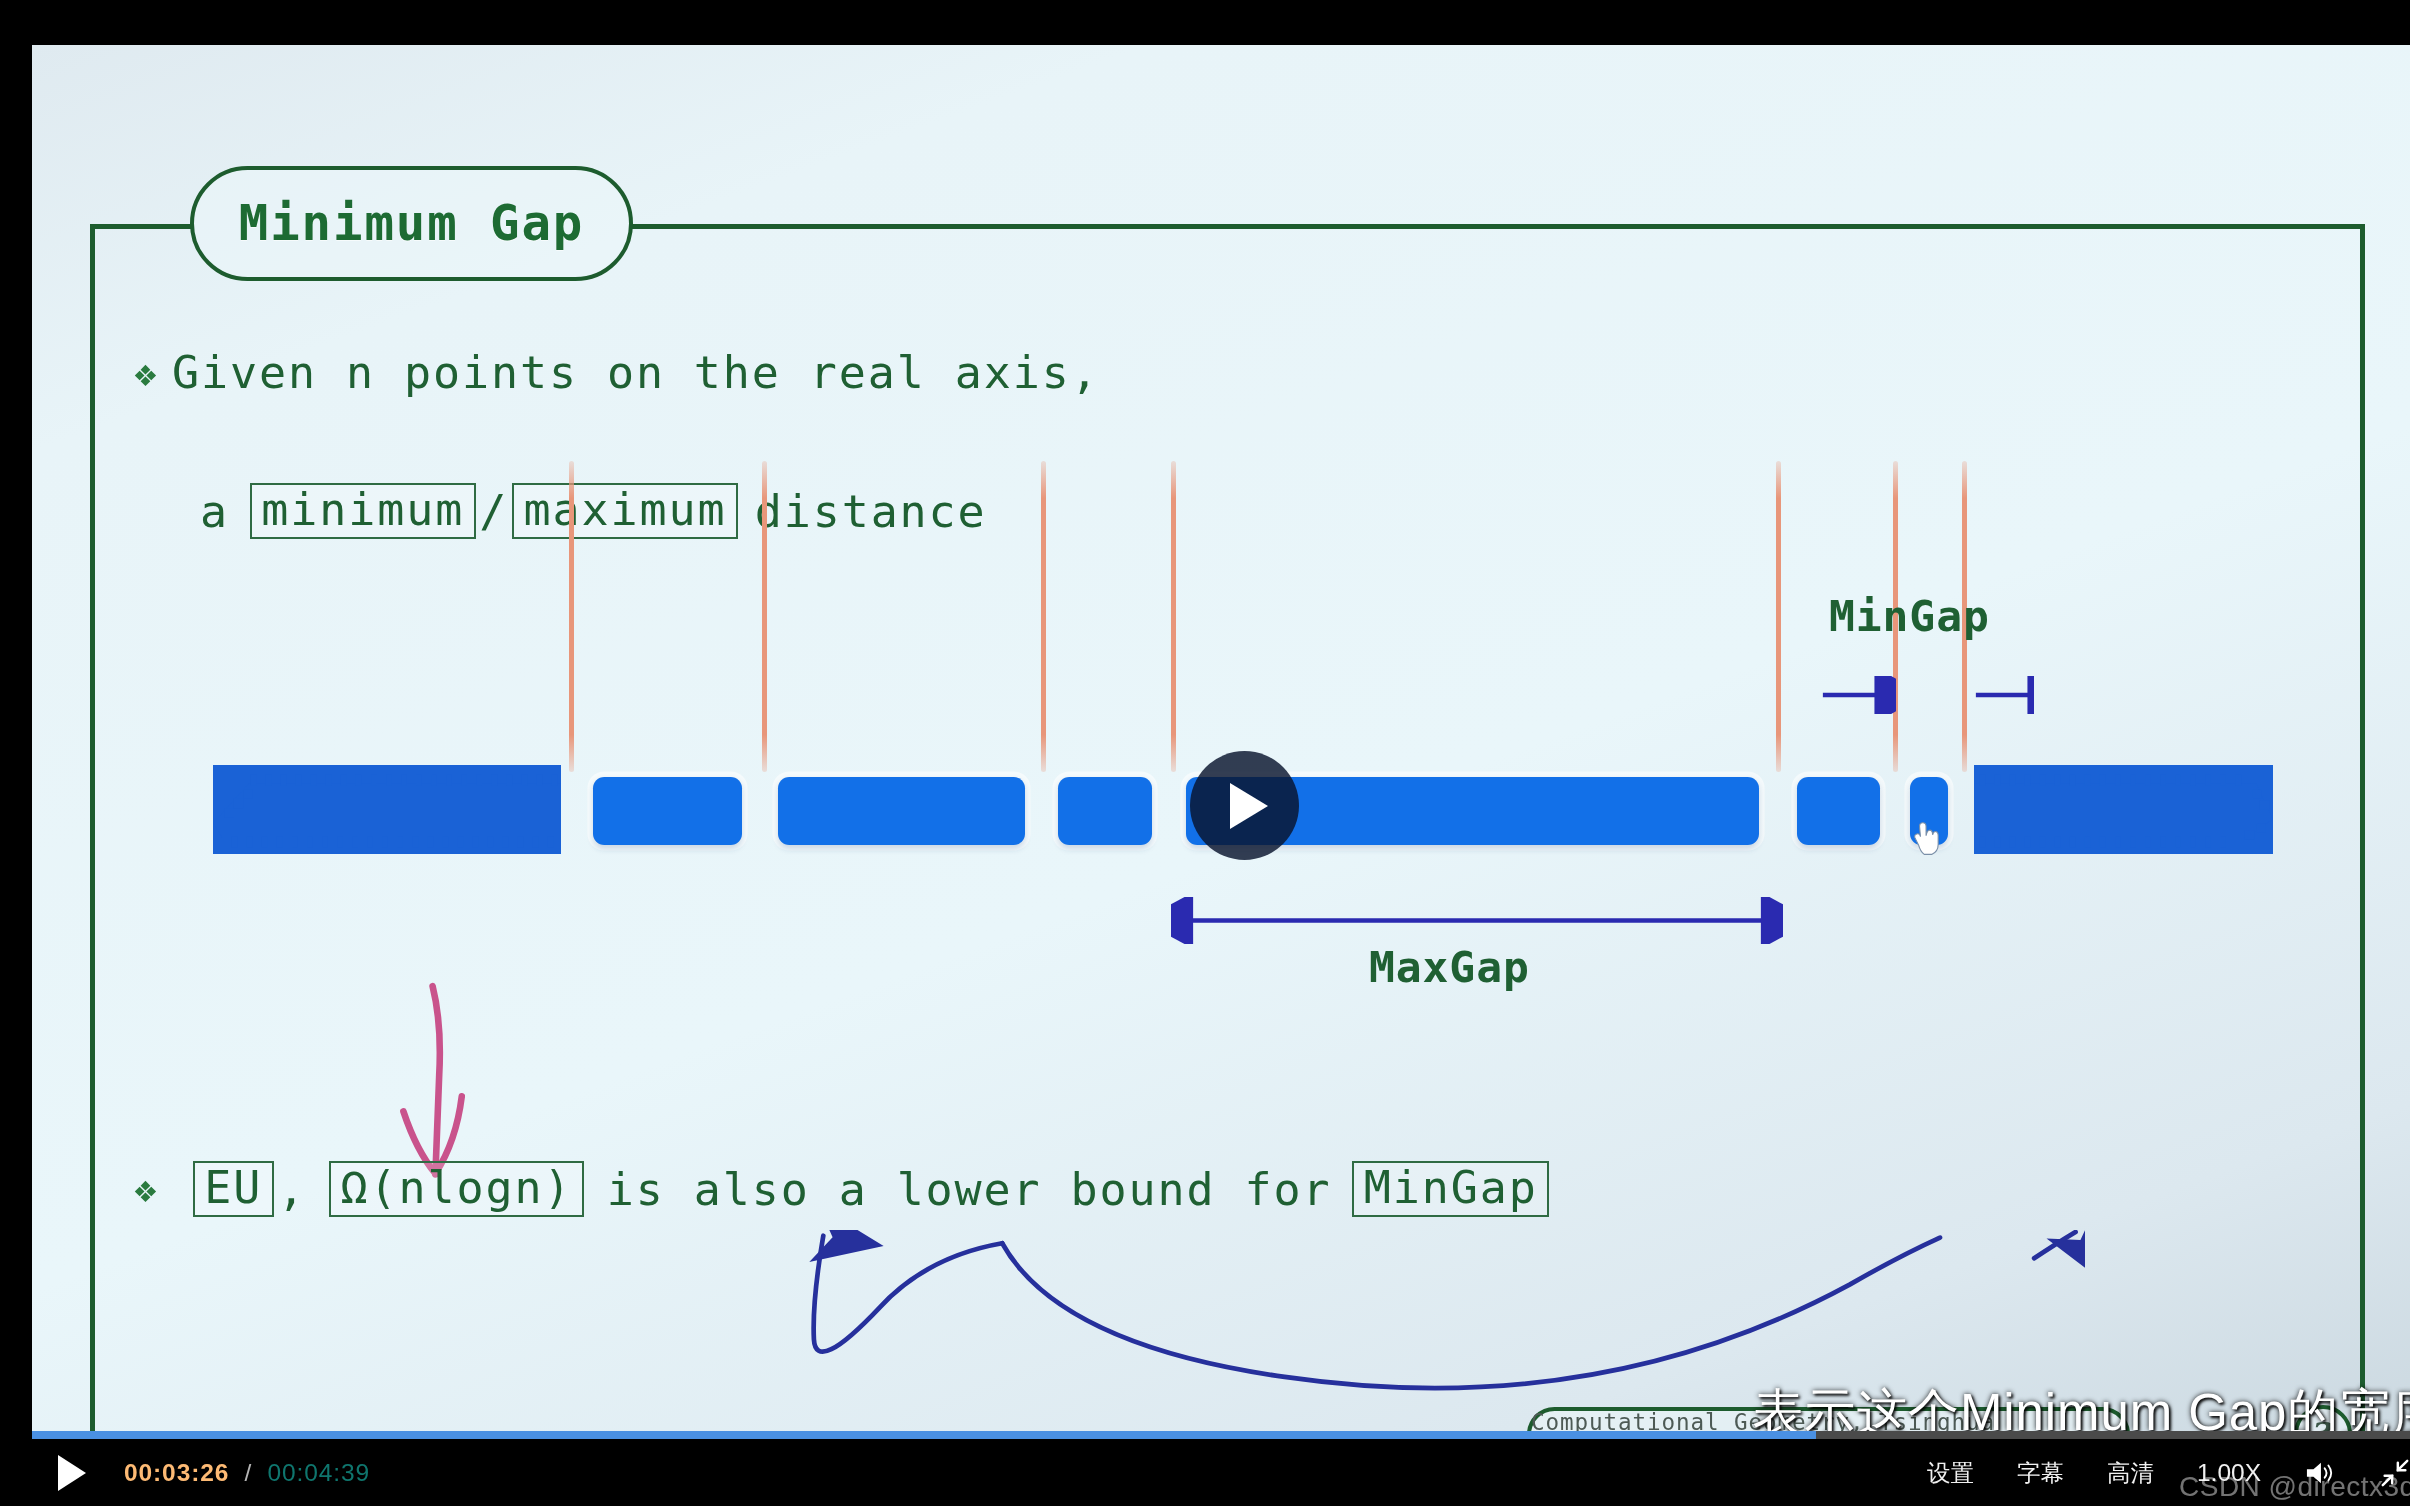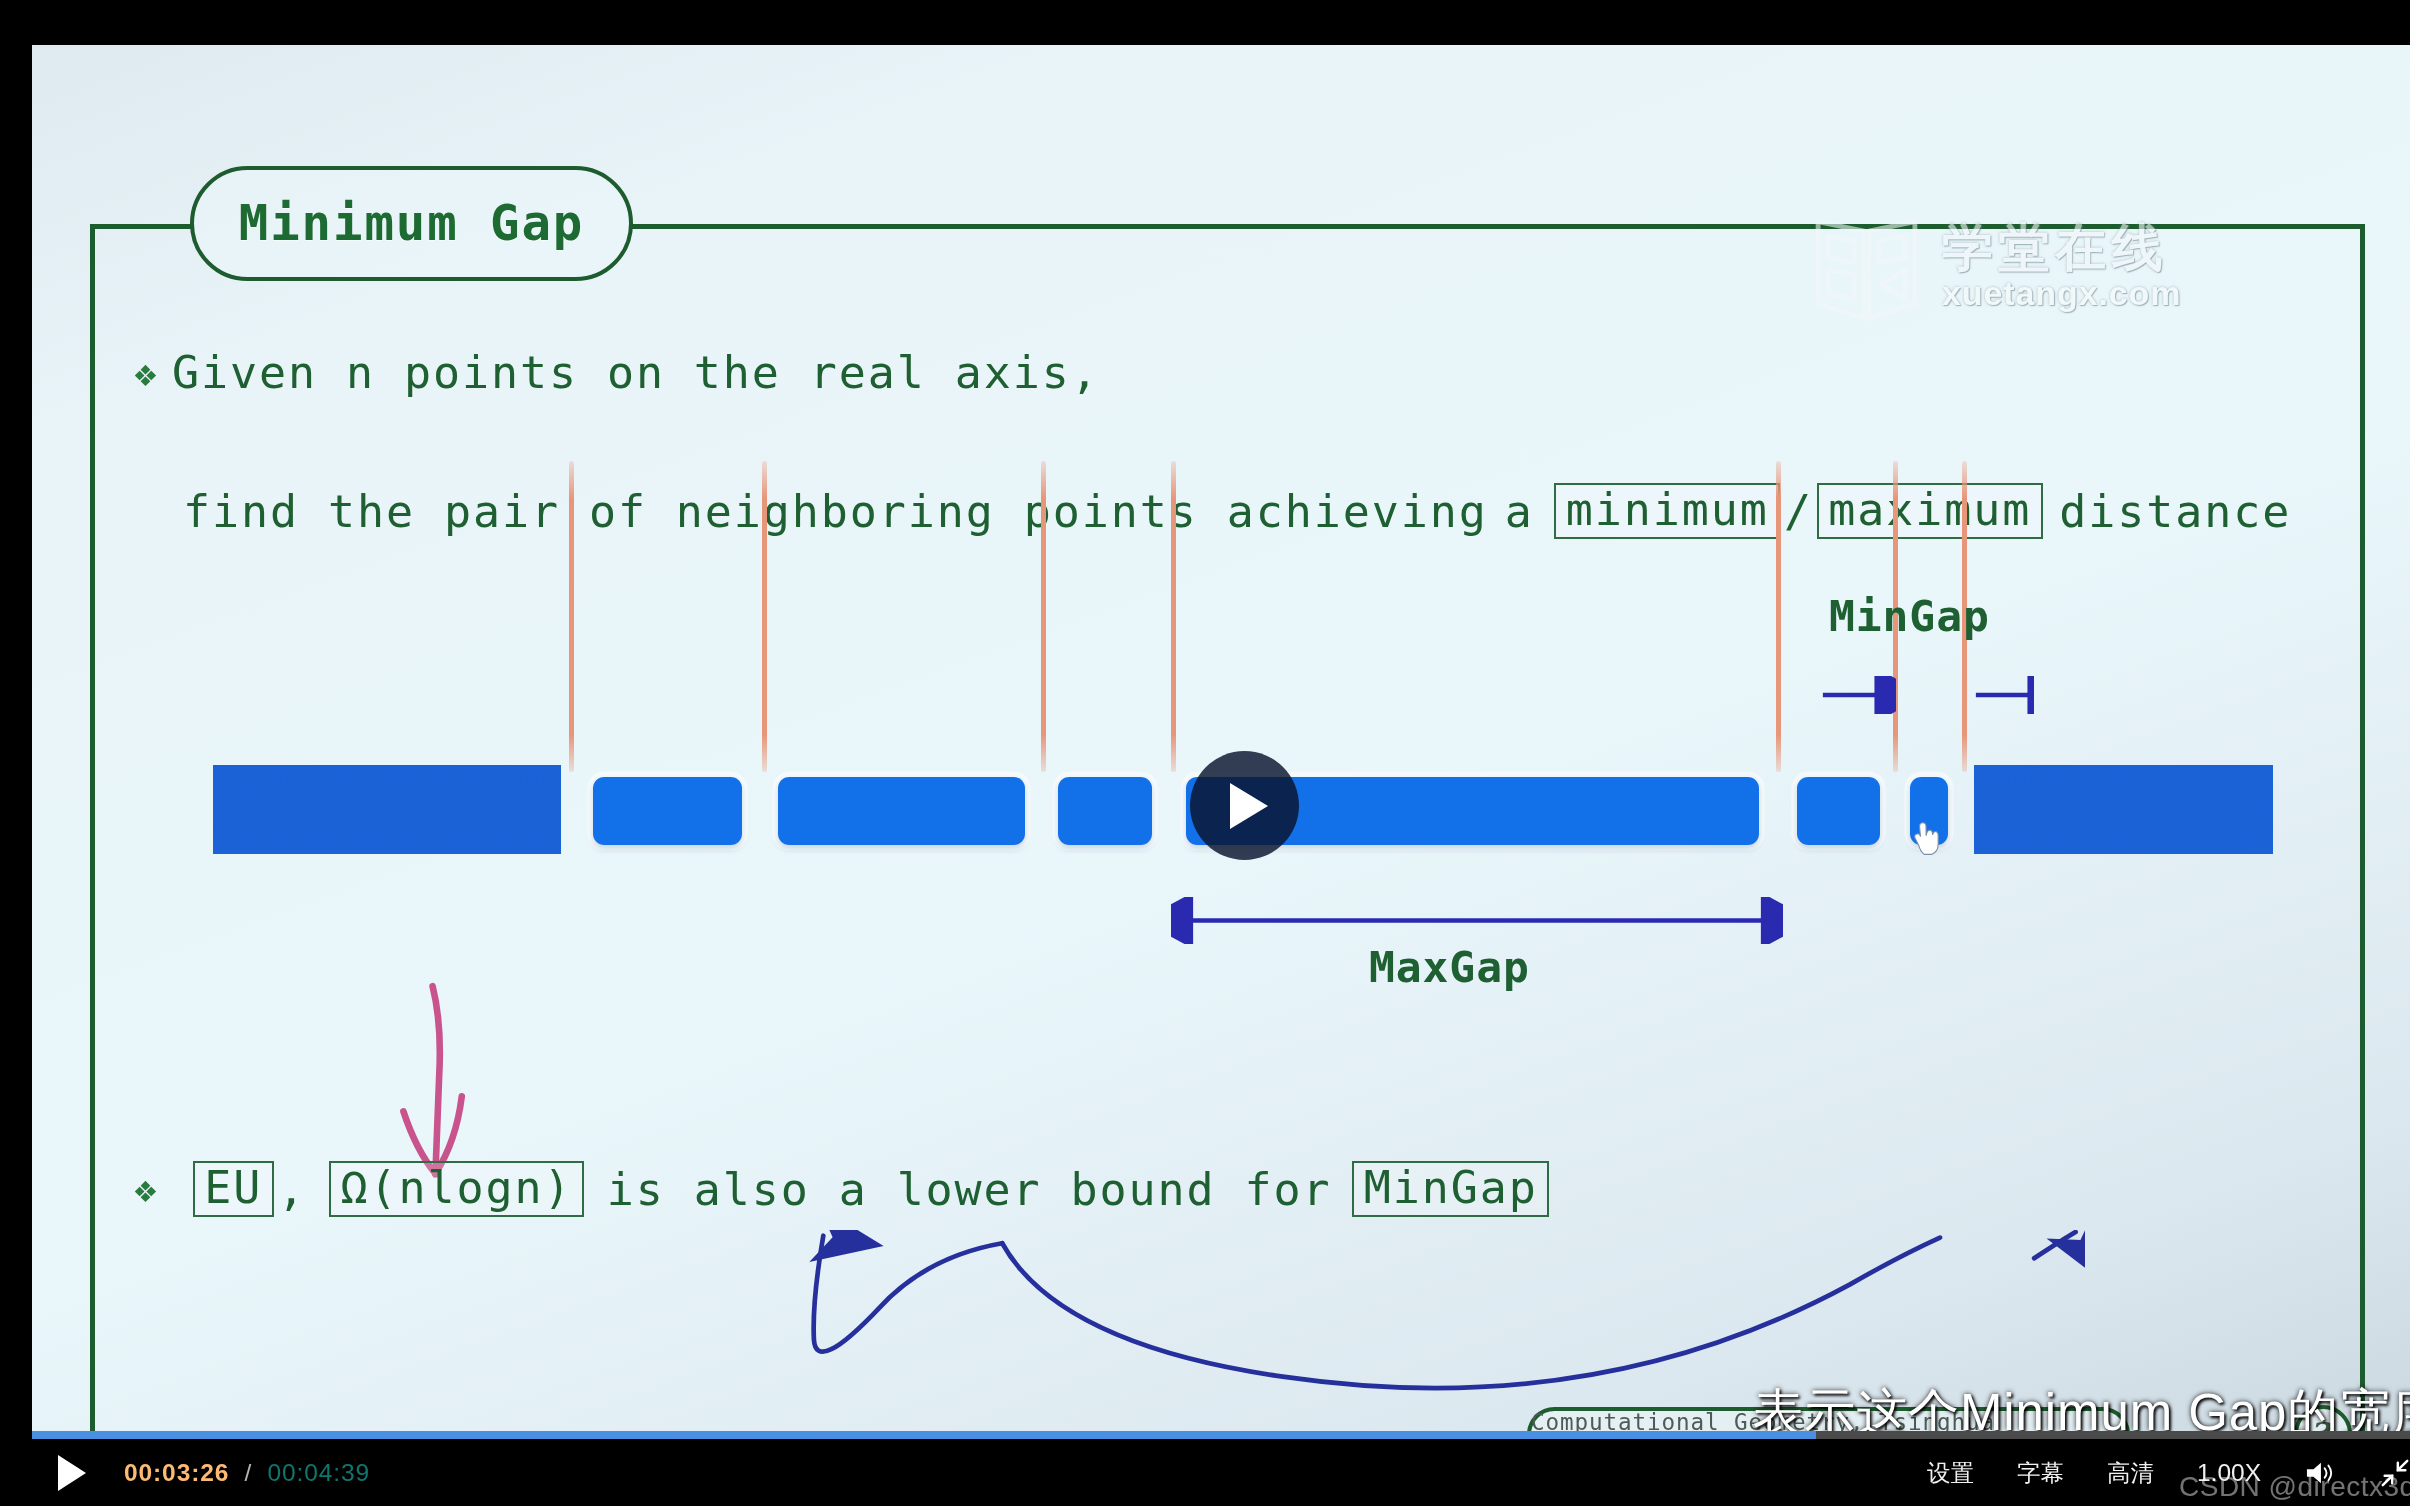--- a/index.html
+++ b/index.html
@@ -226,44 +226,27 @@
 
     <div class="frame-line" id="frame-top-left"></div>
     <div class="frame-line" id="frame-top-right"></div>
     <div class="frame-line" id="frame-left"></div>
     <div class="frame-line" id="frame-right"></div>
 
     <div id="title-pill">
       <span id="title-text">Minimum Gap</span>
     </div>
 
-    <div id="watermark">
-      <svg id="wm-logo" viewBox="0 0 100 100">
-        <g fill="none" stroke="#f2f7f9" stroke-width="4" stroke-linejoin="round" opacity="0.95">
-          <path d="M48 20 L10 12 L10 80 L48 92 Z"></path>
-          <path d="M52 20 L90 12 L90 80 L52 92 Z"></path>
-          <path d="M18 24 L40 28 L40 46 L18 42 Z"></path>
-          <path d="M60 28 L82 24 L82 42 L60 46 Z"></path>
-          <path d="M18 52 L40 56 L40 76 L18 72 Z"></path>
-          <path d="M82 52 L62 64 L82 76 Z"></path>
-        </g>
-      </svg>
-      <div id="wm-txt">
-        <span id="wm-cn">学堂在线</span>
-        <span id="wm-en">xuetangx.com</span>
-      </div>
-    </div>
 
     <div class="slide-line" id="line1">
       <span class="bullet">❖</span>
       <span>Given n points on the real axis,</span>
     </div>
 
     <div class="slide-line" id="line2">
-      <span>find the pair of neighboring points achieving</span>
       <span style="width:17px"></span>
       <span>a</span>
       <span style="width:17px"></span>
       <span class="boxed">minimum</span>
       <span>/</span>
       <span class="boxed">maximum</span>
       <span style="width:13px"></span>
       <span>distance</span>
     </div>
 

